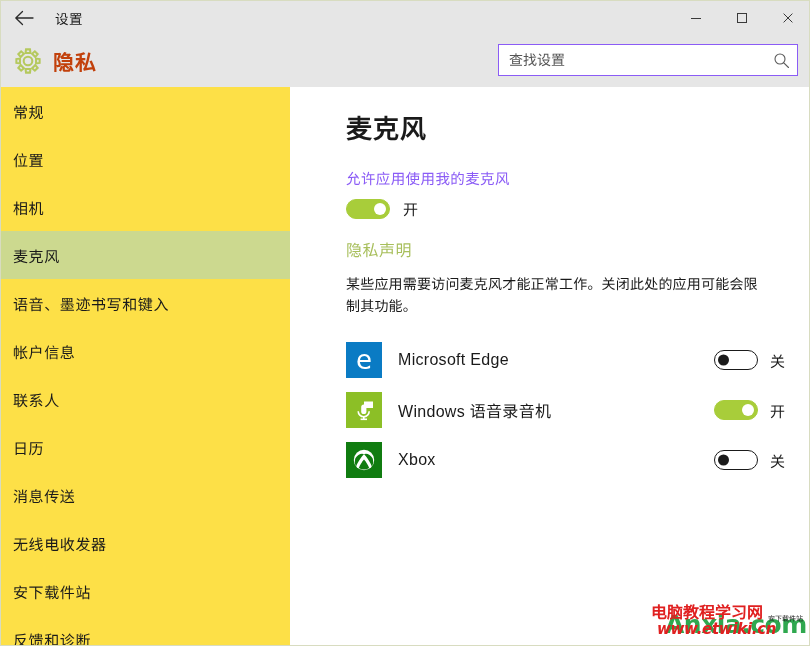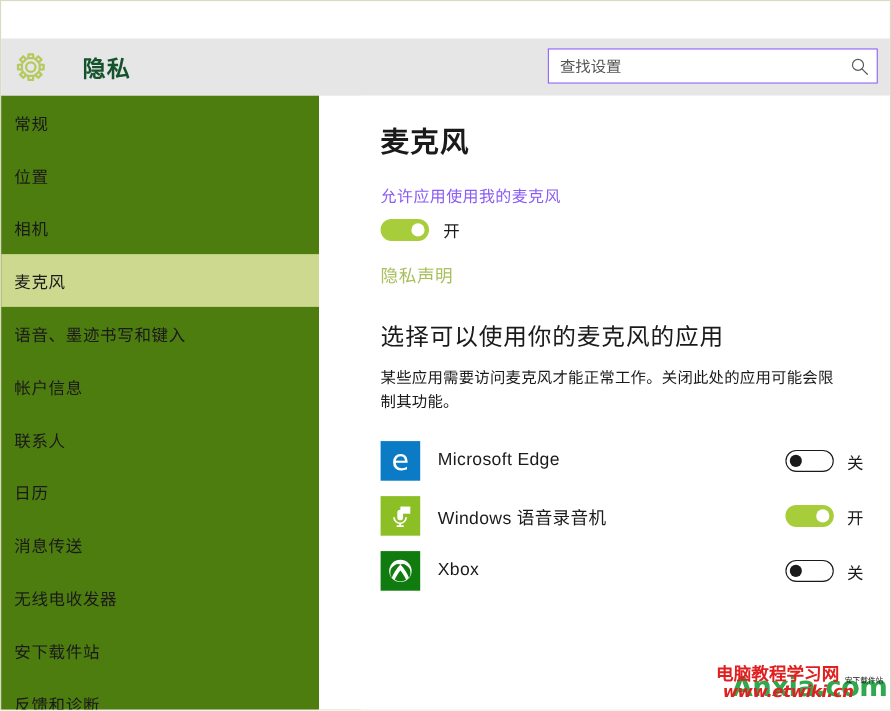--- a/index.html
+++ b/index.html
@@ -81,22 +81,22 @@
     margin-left: 10px;
     width: 34px;
     height: 34px;
     display: flex;
     align-items: center;
     justify-content: center;
   }
   #header-title {
     font-size: 21px;
     font-weight: bold;
-    color: #14532d;
-    margin-left: 30px;
+    color: #c2410c;
+    margin-left: 8px;
     letter-spacing: 1px;
   }
   #search-box {
     position: absolute;
     left: 497px;
     top: 9px;
     width: 300px;
     height: 32px;
     box-sizing: border-box;
     background: #ffffff;
@@ -125,22 +125,23 @@
     color: #5a5a5a;
   }
 
   
   #sidebar {
     position: absolute;
     left: 0;
     top: 86px;
     width: 289px;
     height: 559px;
-    background: #4d7c0f;
+    background: #fde047;
     overflow: hidden;
+    font-family: Liberation Serif, serif;
   }
   .sidebar-item {
     height: 48px;
     display: flex;
     align-items: center;
     padding-left: 12px;
     box-sizing: border-box;
     font-size: 15px;
     color: #1a1a1a;
   }
@@ -341,20 +342,46 @@
     letter-spacing: -0.3px;
     white-space: nowrap;
     font-style: italic;
   }
 </style>
 </head>
 <body>
 
 <div id="app-window">
 
+  <div id="title-bar">
+    <div id="back-button">
+      <svg width="22" height="18" viewBox="0 0 22 18" aria-hidden="true">
+        <path d="M9.5 2.5 L2.8 9 L9.5 15.5 M2.8 9 L20 9" stroke="currentColor" stroke-width="1.3" fill="none" stroke-linecap="round" stroke-linejoin="round"></path>
+      </svg>
+    </div>
+    <div id="window-title">设置</div>
+
+    <div class="caption-buttons">
+      <div class="caption-btn">
+        <svg width="14" height="14" viewBox="0 0 14 14" aria-hidden="true">
+          <path d="M2 7.5 H12" stroke="currentColor" stroke-width="1" fill="none"></path>
+        </svg>
+      </div>
+      <div class="caption-btn">
+        <svg width="14" height="14" viewBox="0 0 14 14" aria-hidden="true">
+          <rect x="2.5" y="2.5" width="9" height="9" stroke="currentColor" stroke-width="1" fill="none"></rect>
+        </svg>
+      </div>
+      <div class="caption-btn">
+        <svg width="14" height="14" viewBox="0 0 14 14" aria-hidden="true">
+          <path d="M2.6 2.6 L11.4 11.4 M11.4 2.6 L2.6 11.4" stroke="currentColor" stroke-width="1" fill="none"></path>
+        </svg>
+      </div>
+    </div>
+  </div>
 
   <div id="header-bar">
     <div id="gear-icon">
       <svg width="30" height="30" viewBox="0 0 32 32" aria-hidden="true">
         <g stroke="#b5c95e" stroke-width="2.2" fill="none">
           <circle cx="16" cy="16" r="4.6"></circle>
           <path d="M16 3.6 L18.1 3.6 L18.6 7.4 L13.4 7.4 L13.9 3.6 Z"></path>
           <path d="M16 28.4 L13.9 28.4 L13.4 24.6 L18.6 24.6 L18.1 28.4 Z"></path>
           <path d="M3.6 16 L3.6 13.9 L7.4 13.4 L7.4 18.6 L3.6 18.1 Z"></path>
           <path d="M28.4 16 L28.4 18.1 L24.6 18.6 L24.6 13.4 L28.4 13.9 Z"></path>
@@ -425,21 +452,20 @@
 
     <div class="toggle-row">
       <div class="toggle on">
         <div class="knob"></div>
       </div>
       <div class="toggle-state">开</div>
     </div>
 
     <a class="privacy-link" href="#">隐私声明</a>
 
-    <h2 id="apps-heading">选择可以使用你的麦克风的应用</h2>
 
     <div id="apps-desc">某些应用需要访问麦克风才能正常工作。关闭此处的应用可能会限制其功能。</div>
 
     <div id="app-list">
 
       <div class="app-row">
         <div class="app-icon" style="background:#0a7bc4;">
           <span class="edge-e">e</span>
         </div>
         <div class="app-name">Microsoft Edge</div>

